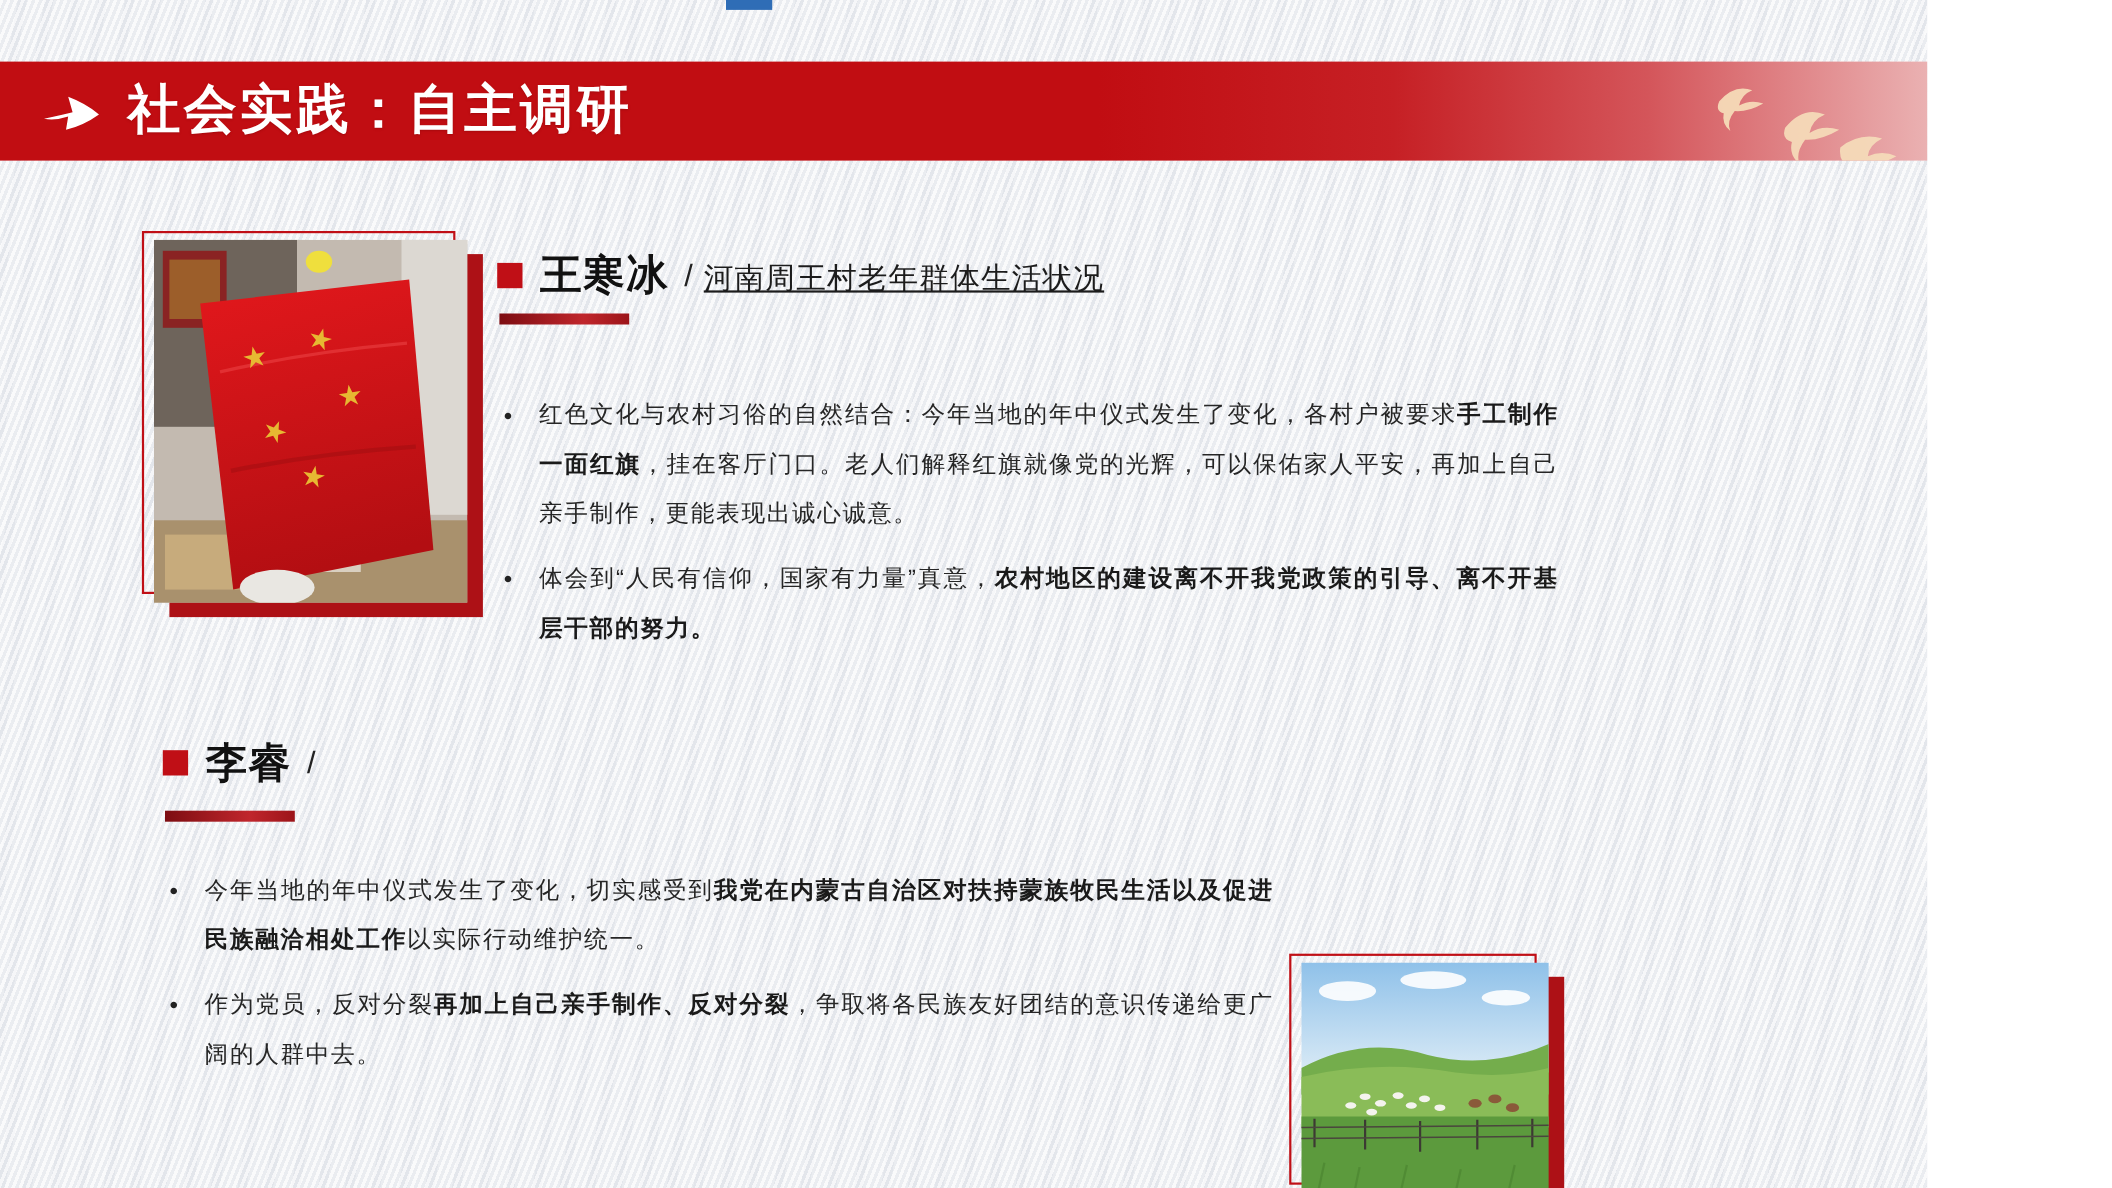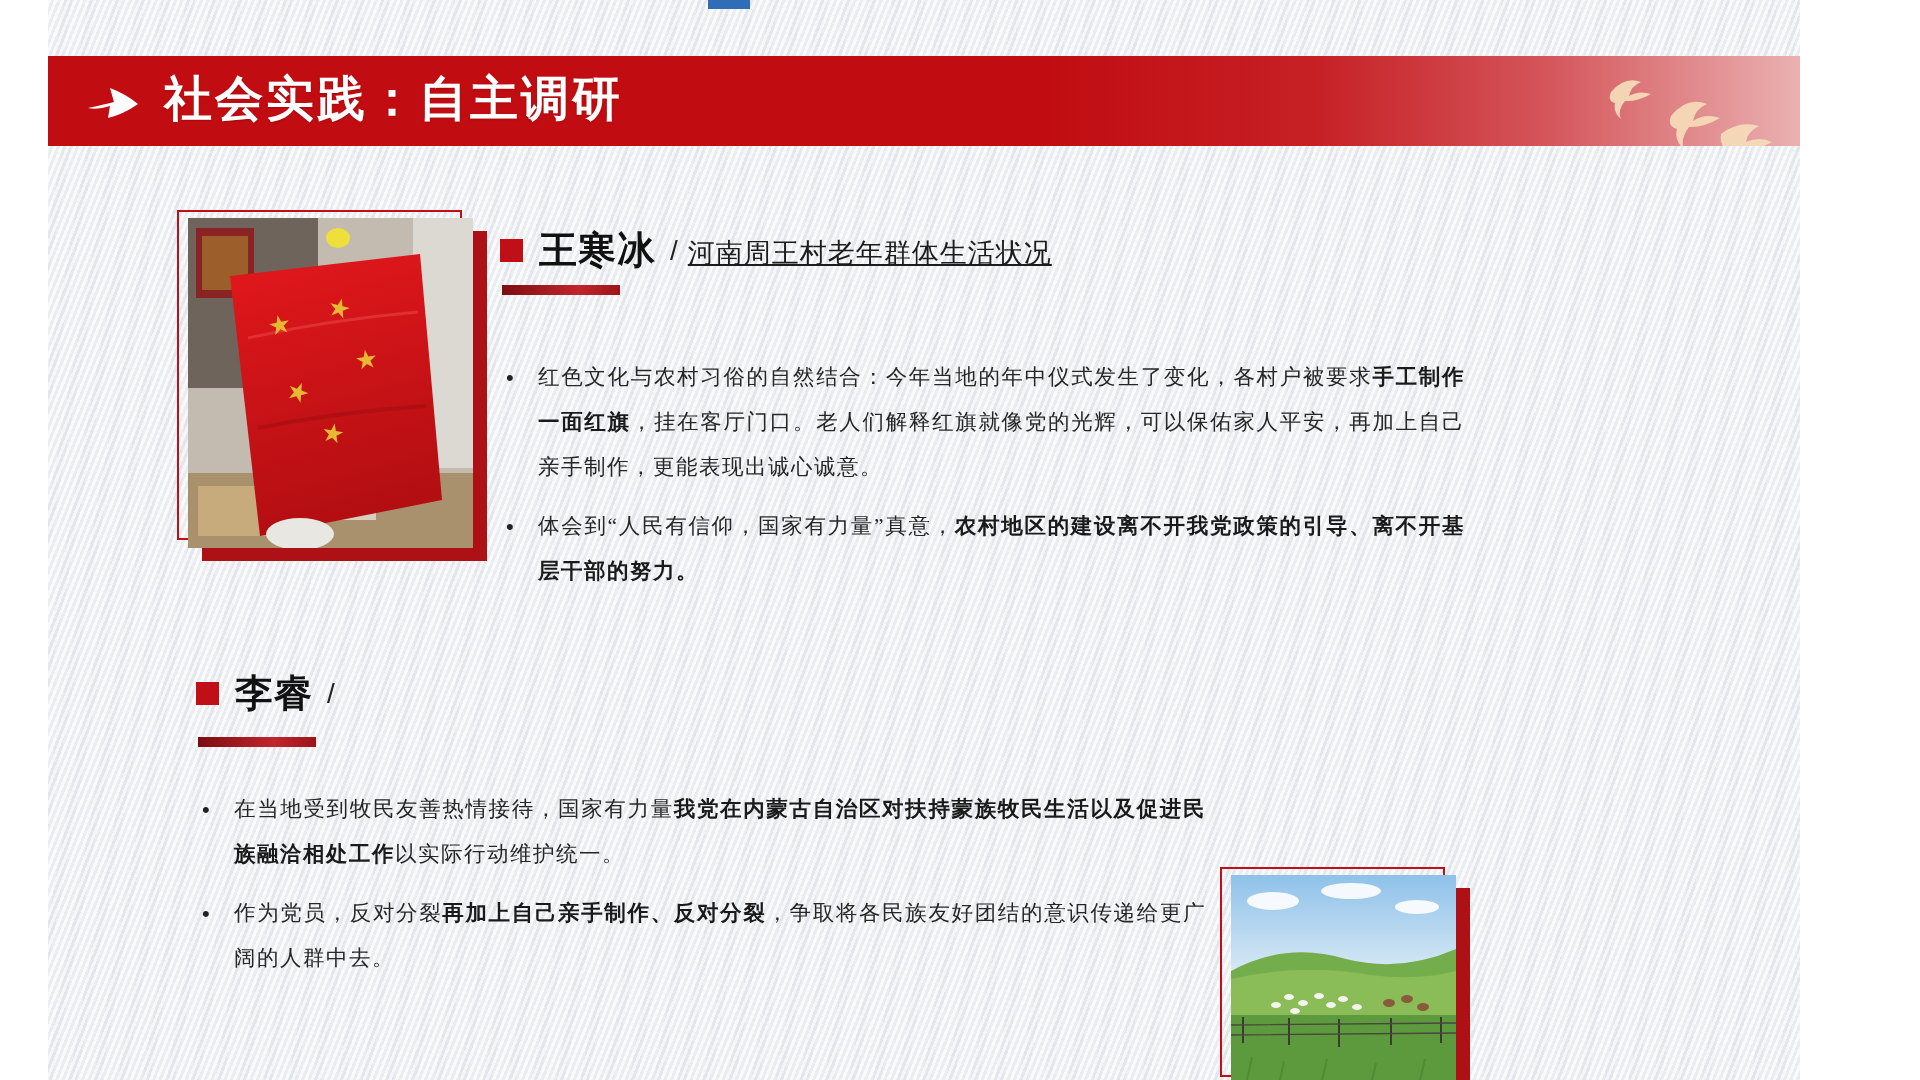--- a/index.html
+++ b/index.html
@@ -6,21 +6,20 @@
   html,body { width:1920px; height:1080px; overflow:hidden; }
   body { font-family:"Liberation Sans", sans-serif; }
 
   .slide{
     position:relative; width:1752px; height:1080px;
     background-color:#eef0f3;
     background-image:
       repeating-linear-gradient(112deg, rgba(255,255,255,.55) 0 3px, rgba(203,208,218,.22) 3px 6px),
       repeating-linear-gradient(100deg, rgba(255,255,255,.30) 0 16px, rgba(212,216,226,.16) 16px 24px);
     overflow:hidden;
-    margin-left:48px;
   }
 
   
   .top-tab{ position:absolute; left:660px; top:0; width:42px; height:9px; background:#2f6db6; }
 
   
   .banner{
     position:absolute; left:0; top:56px; width:1920px; height:90px;
     background:linear-gradient(90deg,#c10d12 0%, #c10d12 52%, #c62025 66%, #d4555a 78%, #e59a9c 88%, #f2d3d2 96%, #f7ebe8 100%);
     overflow:hidden;
@@ -43,21 +42,21 @@
   .pname{ font-size:38px; font-weight:700; color:#111; letter-spacing:1px;font-family:Liberation Serif, serif; }
   .slash{ font-size:28px; color:#222; margin:0 10px 0 14px; }
   .ptopic{ font-size:27px; color:#1c1c1c; letter-spacing:1px; padding-top:4px;text-decoration:underline; }
   .uline{ width:118px; height:10px; margin:9px 0 0 2px;
           background:linear-gradient(90deg,#7d0d12,#c0262c 65%,#9c1419); }
 
   ul.bullets{ list-style:none; }
   ul.bullets li{ display:flex; margin-bottom:14px; }
   .dot{ width:38px; flex:0 0 auto; font-size:22px; color:#222; line-height:45px; padding-left:6px; }
   .btext{
-    font-family:Liberation Serif, serif;
+    font-family:Liberation Sans, sans-serif;
     font-size:21.5px; color:#262626; line-height:45px; letter-spacing:1.5px;
     text-align:justify;
   }
   .btext .b{ font-weight:700; color:#1a1a1a; }
 
   
   .s1-photo{ position:absolute; left:140px; top:218px; width:285px; height:330px; }
   .s1-content{ position:absolute; left:452px; top:225px; width:975px; }
   .s1-content ul.bullets{ margin-top:60px; width:965px; }
 
@@ -152,21 +151,21 @@
   <div class="s2-content">
     <div class="heading">
       <span class="sq"></span>
       <span class="pname">李睿</span>
       <span class="slash">/</span>
     </div>
     <div class="uline"></div>
     <ul class="bullets">
         <li>
           <span class="dot">•</span>
-          <p class="btext"><span>在当地受到牧民友善热情接待，国家有力量</span><span class="b">我党在内蒙古自治区对扶持蒙族牧民生活以及促进民族融洽相处工作</span><span>以实际行动维护统一。</span></p>
+          <p class="btext"><span>今年当地的年中仪式发生了变化，切实感受到</span><span class="b">我党在内蒙古自治区对扶持蒙族牧民生活以及促进民族融洽相处工作</span><span>以实际行动维护统一。</span></p>
         </li>
         <li>
           <span class="dot">•</span>
           <p class="btext"><span>作为党员，反对分裂</span><span class="b">再加上自己亲手制作、反对分裂</span><span>，争取将各民族友好团结的意识传递给更广阔的人群中去。</span></p>
         </li>
       </ul>
   </div>
 
   <div class="photo s2-photo">
     <div class="shadow"></div>

